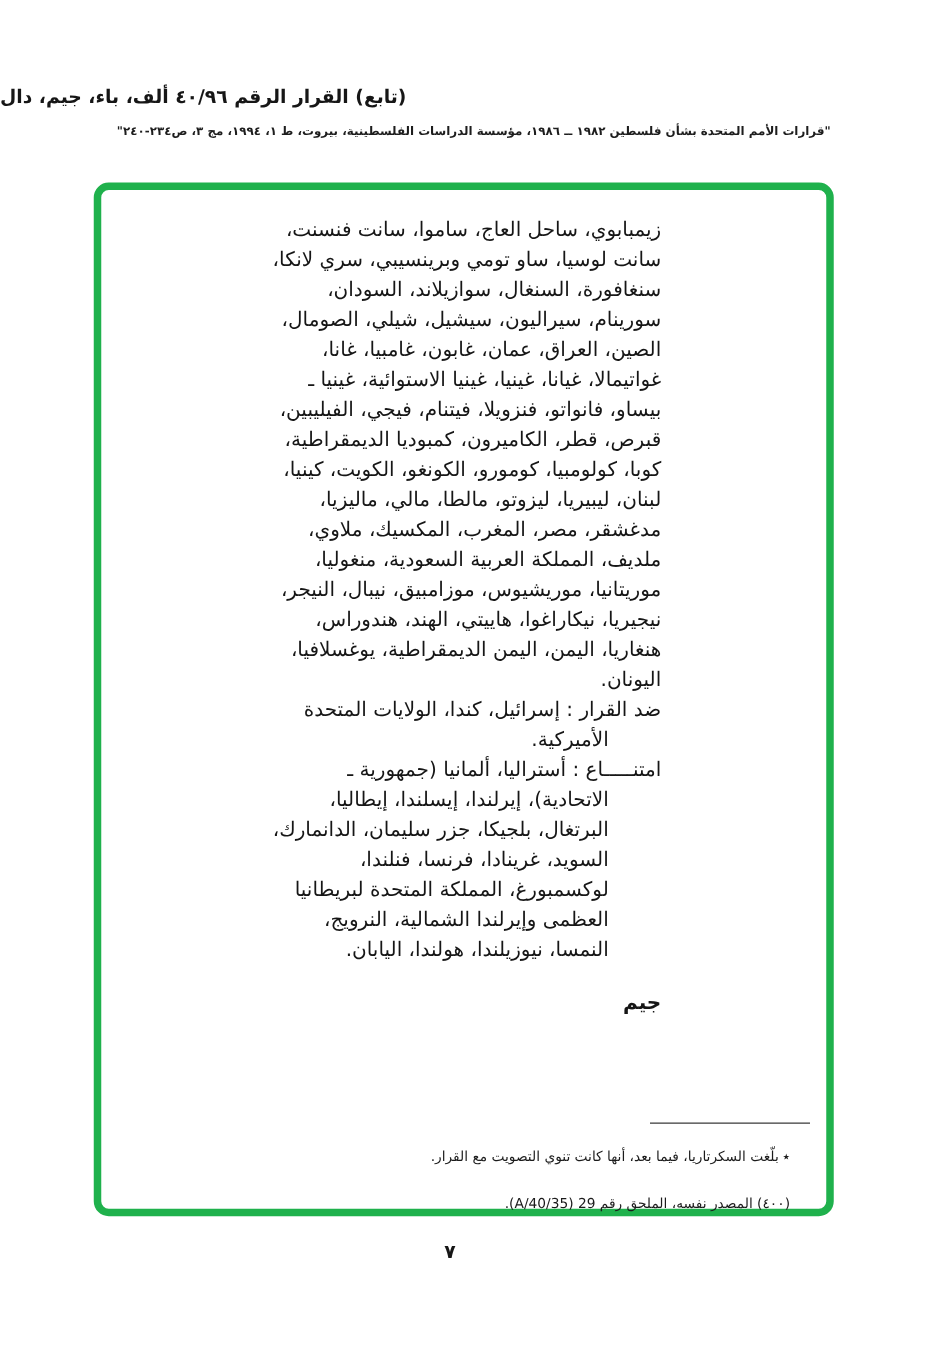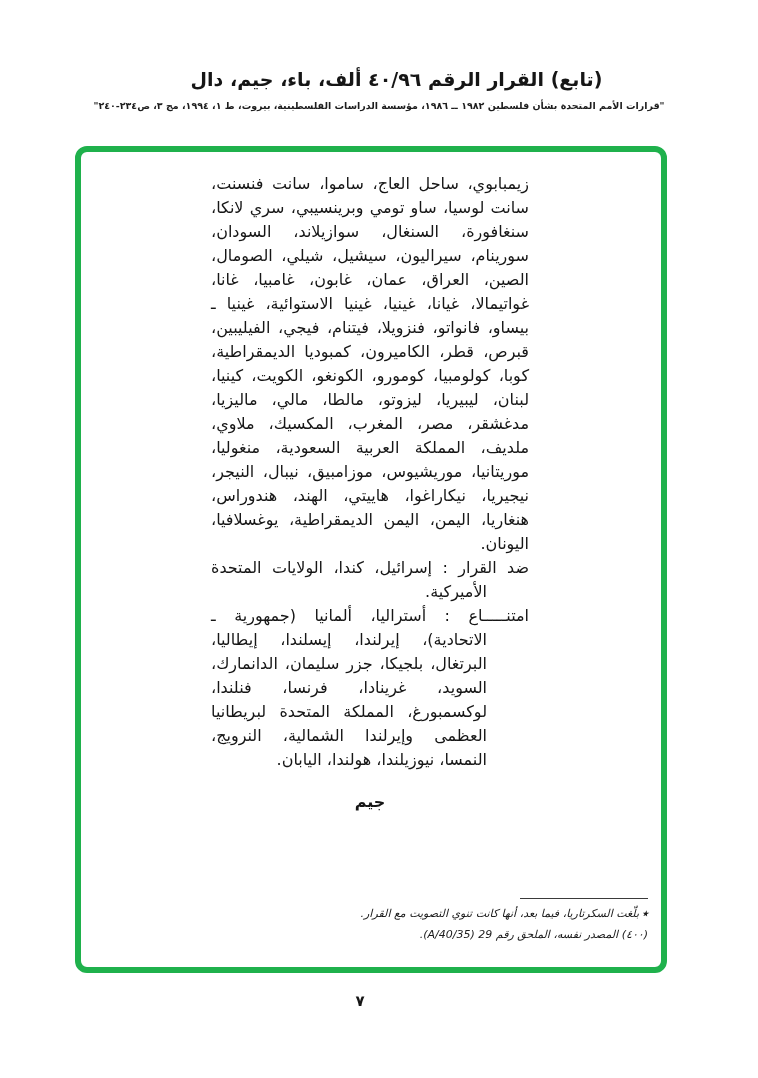--- a/index.html
+++ b/index.html
@@ -1,54 +1,54 @@
 <!DOCTYPE html>
 <html lang="ar"><head>
 <meta charset="utf-8">
 <style>
   html,body{margin:0;padding:0;}
   body{
     width:758px;height:1078px;background:#ffffff;position:relative;
     font-family:"DejaVu Sans",sans-serif;color:#161616;overflow:hidden;
   }
   .header-title{
-    position:absolute;top:68px;left:0;right:0;text-align:center;
-    direction:rtl;font-size:19px;font-weight:bold;letter-spacing:0px;padding-left:35px;
+    position:absolute;top:68px;left:0;right:0;text-align:left;
+    direction:rtl;font-size:15px;font-weight:bold;letter-spacing:0px;
   }
   .header-source{
     position:absolute;top:100px;left:0;right:0;text-align:center;
     direction:rtl;font-size:9.5px;font-weight:bold;color:#1d1d1d;
   }
   .green-box{
     position:absolute;left:75px;top:146px;width:580px;height:815px;
     border:6px solid #1fb14c;border-radius:12px;background:transparent;
   }
   .content{
     position:absolute;left:211px;top:172px;width:318px;
     direction:rtl;font-size:16px;line-height:24px;text-align:justify;
   }
-  .content p{margin:0;}
+  .content p{margin:0;text-align:right;}
   .hang42{padding-right:42px;text-indent:-42px;}
   .hang78{padding-right:78px;text-indent:-78px;}
   .bold{font-weight:normal;}
   .section-c{
     text-align:center;font-weight:bold;font-size:16px;
     margin-top:18px !important;margin-bottom:10px !important;
   }
   .preamble{ text-indent:22px;font-weight:bold;margin-top:6px !important;}
   .considered{ text-indent:22px;}
   .sup{font-size:9px;vertical-align:super;line-height:0;}
   .footnotes{
     position:absolute;right:110px;top:898px;width:330px;
     direction:rtl;font-size:11px;line-height:21px;text-align:right;color:#1b1b1b;
   }
   .fn-rule{
     width:128px;border-top:1.5px solid #3a3a3a;margin:0 0 4px 0;
   }
-  .fn-line{margin:0;font-style:italic;}
+  .fn-line{margin:16px;}
   .fn-mark{font-weight:bold;margin-left:3px;}
   .page-num{
     position:absolute;top:992px;left:350px;width:20px;text-align:center;
     font-size:15px;font-weight:bold;
   }
 </style>
 </head>
 <body>
 
 <div class="header-title">(تابع) القرار الرقم ٤٠/٩٦ ألف، باء، جيم، دال</div>

